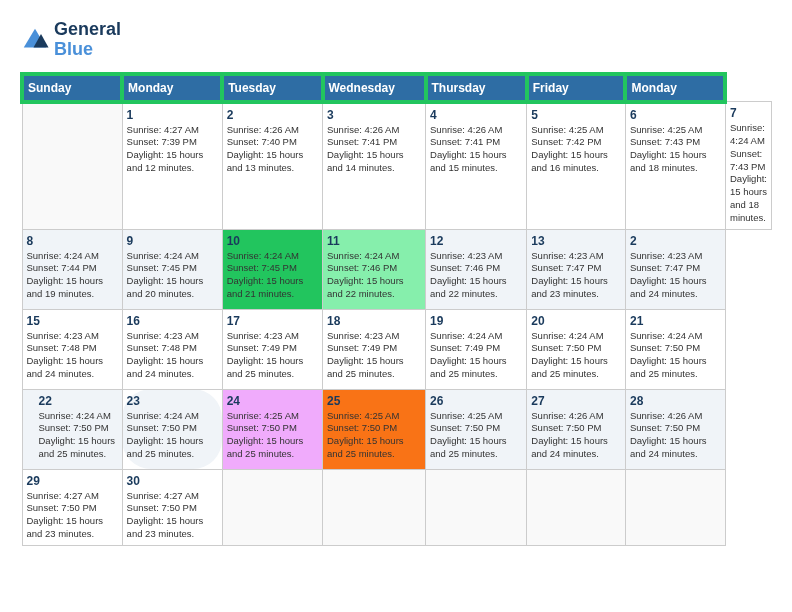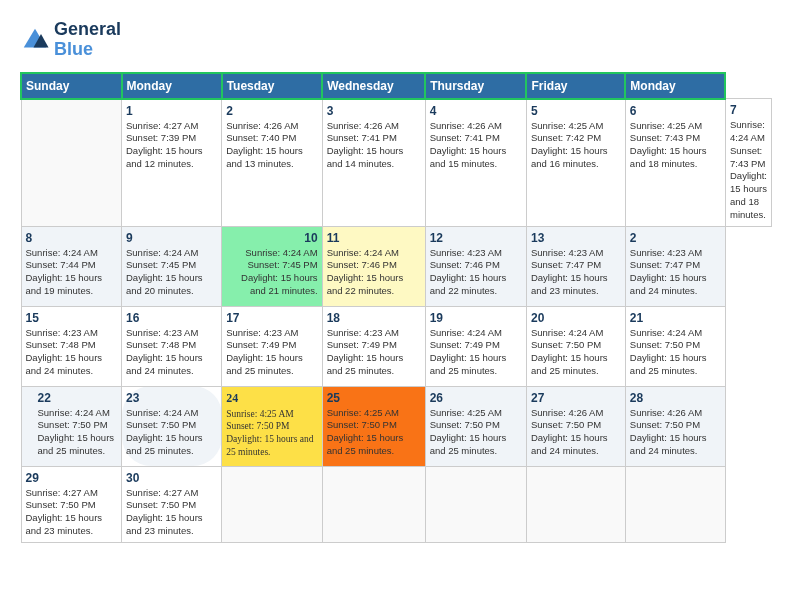--- a/index.html
+++ b/index.html
@@ -54,21 +54,21 @@
       border-collapse: collapse;
       font-size: 10.5px;
     }
     .calendar th {
       background: #2e6da4;
       color: #fff;
       padding: 5px 4px;
       text-align: left;
       font-size: 12px;
       font-weight: bold;
-      border: 2px solid #22c55e;
+      border: 4px solid #22c55e;
     }
     .calendar td {
       border: 1px solid #ccc;
       vertical-align: top;
       padding: 4px;
       width: calc(100% / 7);
       height: 80px;
       background: #fff;
     }
     .calendar tr:nth-child(even) td {
@@ -160,25 +160,25 @@
         </tr>
         <tr>
           <td style="background: rgb(240, 244, 248);">
             <span class="day-num">8</span>
             <div class="day-info">Sunrise: 4:24 AM<br>Sunset: 7:44 PM<br>Daylight: 15 hours and 19 minutes.</div>
           </td>
           <td style="background: rgb(240, 244, 248);">
             <span class="day-num">9</span>
             <div class="day-info">Sunrise: 4:24 AM<br>Sunset: 7:45 PM<br>Daylight: 15 hours and 20 minutes.</div>
           </td>
-          <td style="background: #86efac; text-align: right;">
+          <td style="background: #22c55e;">
             <span class="day-num">10</span>
             <div class="day-info">Sunrise: 4:24 AM<br>Sunset: 7:45 PM<br>Daylight: 15 hours and 21 minutes.</div>
           </td>
-          <td style="background: #fef9c3;">
+          <td style="background: #86efac;">
             <span class="day-num">11</span>
             <div class="day-info">Sunrise: 4:24 AM<br>Sunset: 7:46 PM<br>Daylight: 15 hours and 22 minutes.</div>
           </td>
           <td style="background: rgb(240, 244, 248); margin-top: 32px;">
             <span class="day-num">12</span>
             <div class="day-info">Sunrise: 4:23 AM<br>Sunset: 7:46 PM<br>Daylight: 15 hours and 22 minutes.</div>
           </td>
           <td style="background: rgb(240, 244, 248);">
             <span class="day-num">13</span>
             <div class="day-info">Sunrise: 4:23 AM<br>Sunset: 7:47 PM<br>Daylight: 15 hours and 23 minutes.</div>
@@ -220,21 +220,21 @@
         </tr>
         <tr>
           <td style="background: rgb(240, 244, 248); padding-left: 16px;">
             <span class="day-num">22</span>
             <div class="day-info">Sunrise: 4:24 AM<br>Sunset: 7:50 PM<br>Daylight: 15 hours and 25 minutes.</div>
           </td>
           <td style="background: rgb(240, 244, 248); border-radius: 29px;">
             <span class="day-num">23</span>
             <div class="day-info">Sunrise: 4:24 AM<br>Sunset: 7:50 PM<br>Daylight: 15 hours and 25 minutes.</div>
           </td>
-          <td style="background: #fde047; font-family: Liberation Serif, serif;">
+          <td style="background: #f0abfc;">
             <span class="day-num">24</span>
             <div class="day-info">Sunrise: 4:25 AM<br>Sunset: 7:50 PM<br>Daylight: 15 hours and 25 minutes.</div>
           </td>
           <td style="background: #f97316;">
             <span class="day-num">25</span>
             <div class="day-info">Sunrise: 4:25 AM<br>Sunset: 7:50 PM<br>Daylight: 15 hours and 25 minutes.</div>
           </td>
           <td style="background: rgb(240, 244, 248);">
             <span class="day-num">26</span>
             <div class="day-info">Sunrise: 4:25 AM<br>Sunset: 7:50 PM<br>Daylight: 15 hours and 25 minutes.</div>

